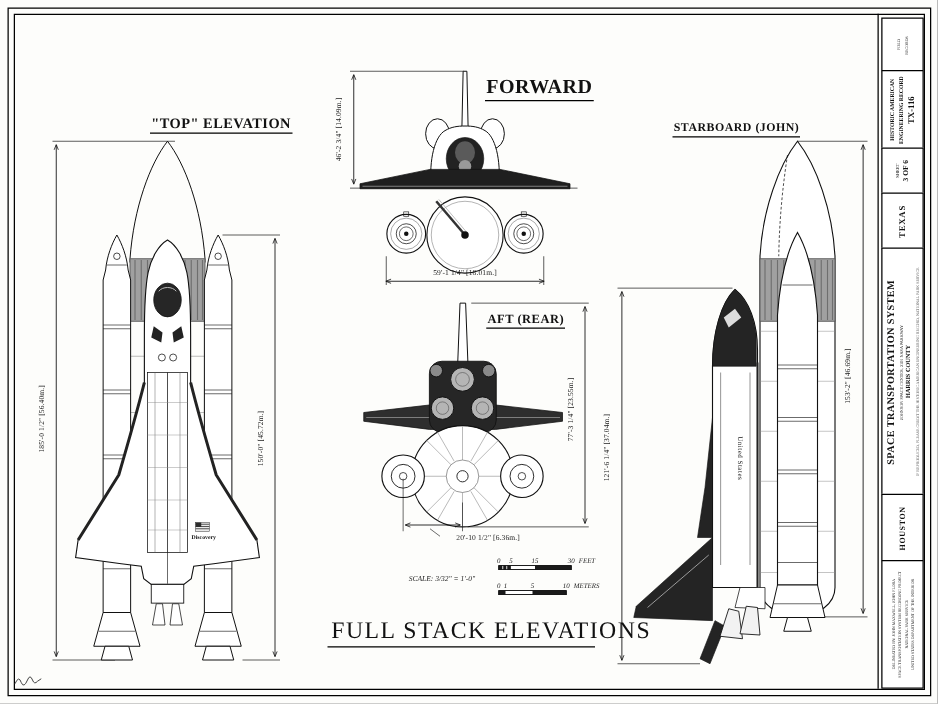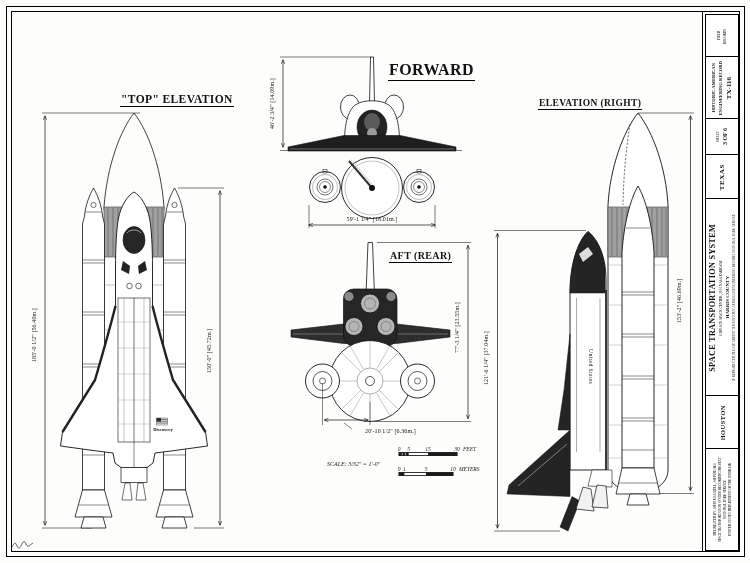--- a/index.html
+++ b/index.html
@@ -345,21 +345,21 @@
       <rect x="426" y="472.5" width="27" height="3.2" fill="#1a1a1a" stroke="none"></rect>
       <rect x="399" y="472.5" width="54" height="3.2"></rect>
     </g>
 
     <path d="M12,547 q3,-7 5,-1 q2,5 5,-2 q2,-5 4,0 q1.5,4 4,1 l3,-2" stroke="#444" fill="none" stroke-width="0.8"></path>
   </svg>
 
   <div class="view-label" style="left:120px;top:93px;font-size:11.5px;">"TOP" ELEVATION</div>
   <div class="view-label" style="left:388px;top:61px;font-size:16px;">FORWARD</div>
   <div class="view-label" style="left:389px;top:250px;font-size:10px;">AFT (REAR)</div>
-  <div class="view-label" style="left:538px;top:98px;font-size:9.5px;">ELEVATION (RIGHT)</div>
+  <div class="view-label" style="left:538px;top:98px;font-size:9.5px;">STARBOARD (JOHN)</div>
 
   <div class="dim vtext" style="left:31px;top:295px;height:80px;width:10px;">185'-0 1/2" [56.40m.]</div>
   <div class="dim vtext" style="left:206px;top:315px;height:72px;width:10px;">150'-0" [45.72m.]</div>
   <div class="dim vtext" style="left:269px;top:68px;height:72px;width:10px;">46'-2 3/4" [14.09m.]</div>
   <div class="dim" style="left:329px;top:215.5px;width:86px;text-align:center;">59'-1 1/4" [18.01m.]</div>
   <div class="dim vtext" style="left:454px;top:292px;height:72px;width:10px;">77'-3 1/4" [23.55m.]</div>
   <div class="dim" style="left:343px;top:428px;width:95px;text-align:center;">20'-10 1/2" [6.36m.]</div>
   <div class="dim vtext" style="left:676px;top:268px;height:66px;width:10px;">153'-2" [46.69m.]</div>
   <div class="dim vtext" style="left:483px;top:320px;height:76px;width:10px;">121'-6 1/4" [37.04m.]</div>
 
@@ -371,20 +371,21 @@
   <div class="tick" style="left:402.7px;top:445.5px;">5</div>
   <div class="tick" style="left:422px;top:445.5px;">15</div>
   <div class="tick" style="left:451px;top:445.5px;">30</div>
   <div class="unit" style="left:463px;top:446px;">FEET</div>
   <div class="tick" style="left:393px;top:465.5px;">0</div>
   <div class="tick" style="left:398.4px;top:465.5px;">1</div>
   <div class="tick" style="left:420px;top:465.5px;">5</div>
   <div class="tick" style="left:447px;top:465.5px;">10</div>
   <div class="unit" style="left:459px;top:466px;">METERS</div>
 
+  <div class="title-main" style="left:262px;top:494px;width:208px;">FULL STACK ELEVATIONS</div>
 
   <div class="tb-box" style="top:14px;height:42px;">
     <span class="vtext micro">FIELD</span>
     <span class="vtext micro">RECORDS</span>
   </div>
   <div class="tb-box" style="top:56px;height:62px;">
     <span class="vtext" style="font-size:4.6px;font-weight:bold;">HISTORIC AMERICAN</span>
     <span class="vtext" style="font-size:4.6px;font-weight:bold;">ENGINEERING RECORD</span>
     <span class="vtext" style="font-size:7px;font-weight:bold;">TX-116</span>
   </div>

